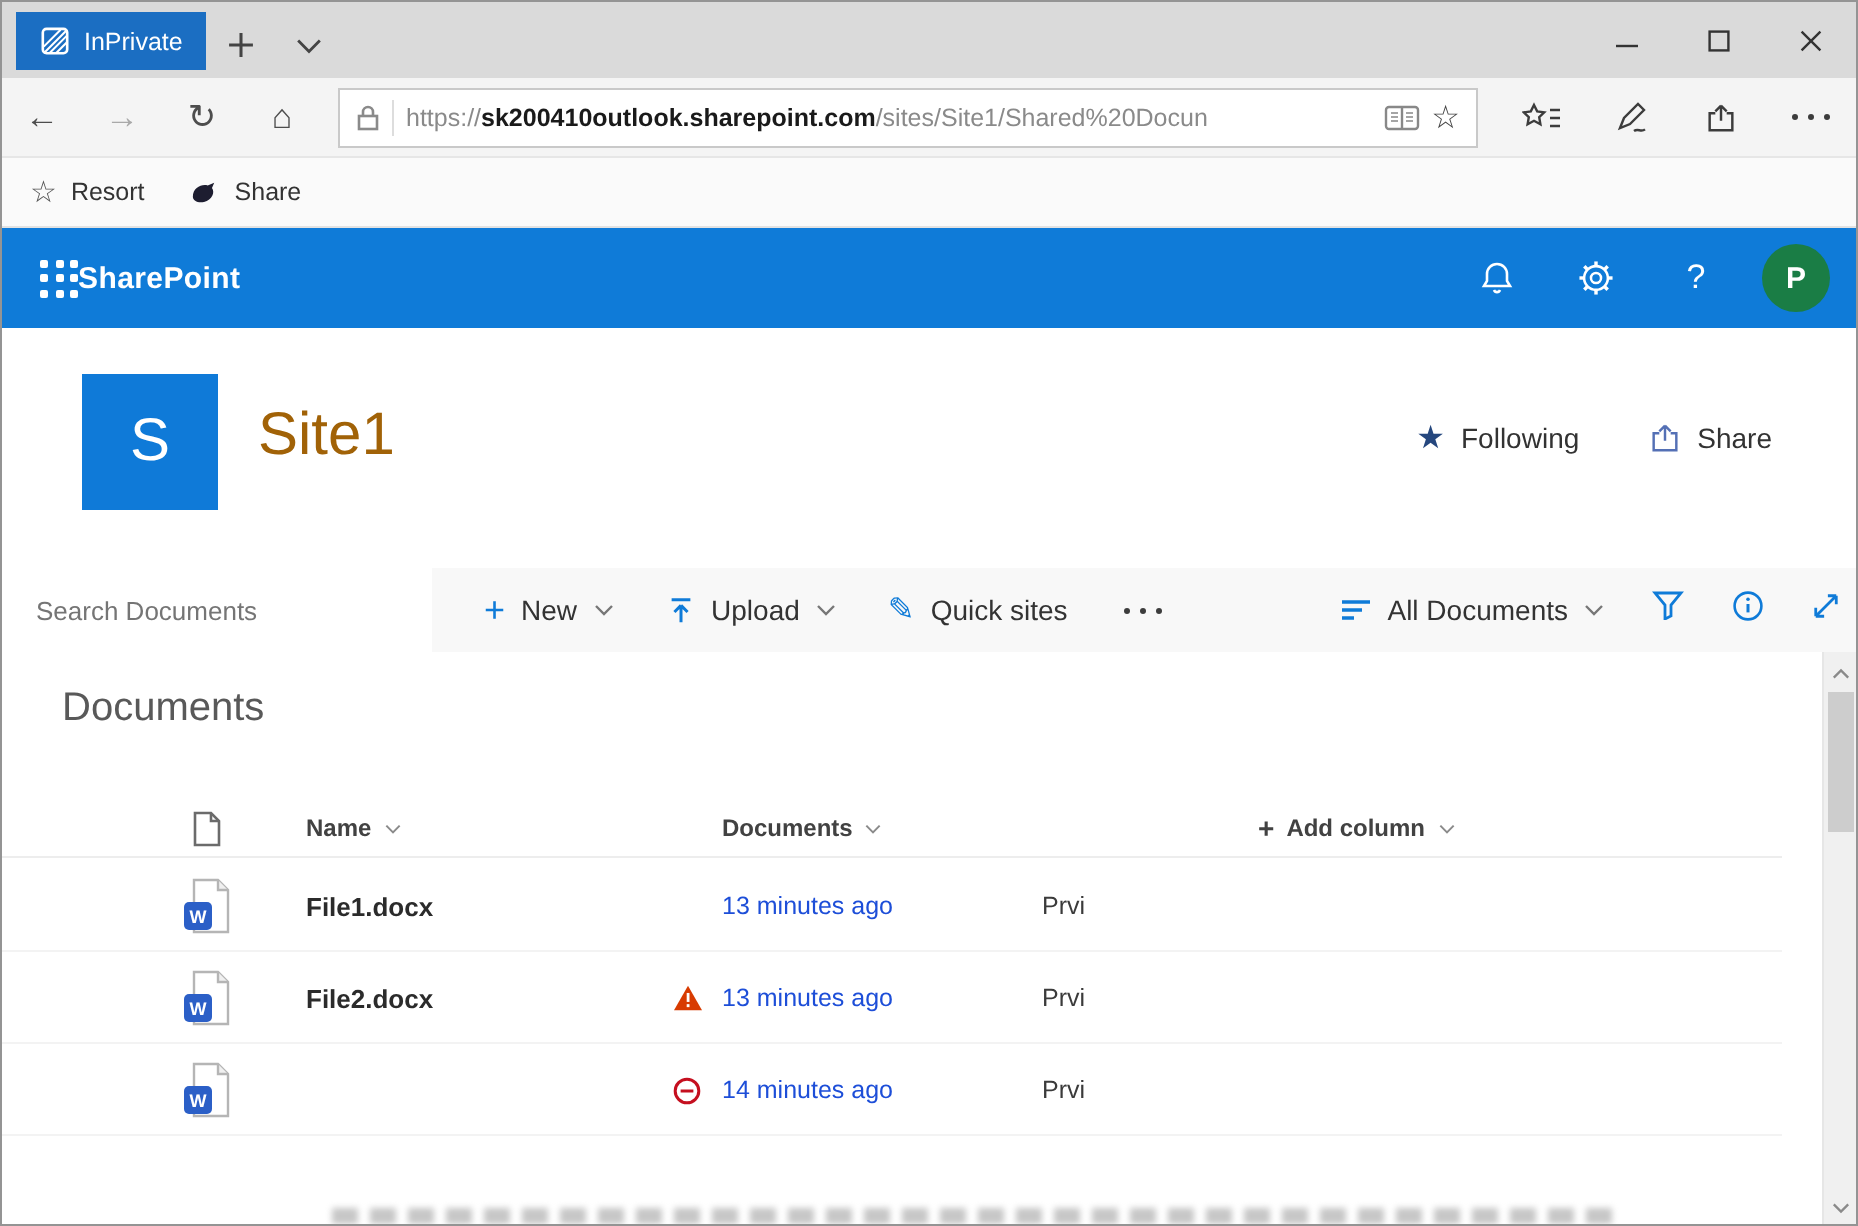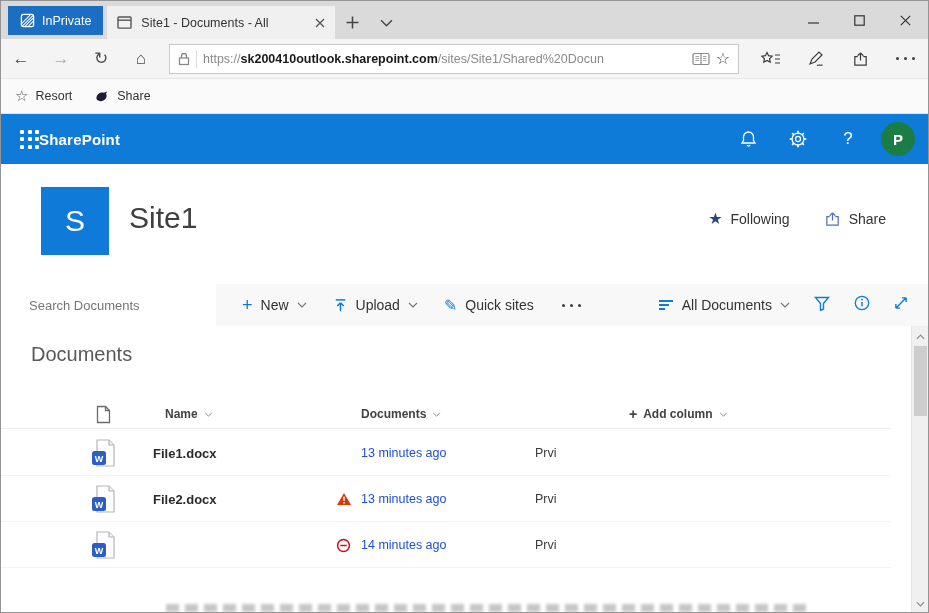--- a/index.html
+++ b/index.html
@@ -52,51 +52,51 @@
   .suitename { font-size:15px; font-weight:bold; letter-spacing:.2px; }
   .suiteright { margin-left:auto; display:flex; align-items:center; }
   .suitebtn { width:50px; display:flex; justify-content:center; align-items:center; font-size:17px; color:#fff; }
   .avatar { width:34px; height:34px; border-radius:50%; background:#1a7d45; color:#fff; font-size:15px;
             font-weight:bold; display:flex; align-items:center; justify-content:center; margin:0 13px 0 8px; }
 
   
   .siteheader { position:absolute; left:0; top:163px; width:100%; height:120px; background:#fff; }
   .sitelogo { position:absolute; left:40px; top:23px; width:68px; height:68px; background:#0f7ad8;
               color:#fff; font-size:30px; font-weight:300; display:flex; align-items:center; justify-content:center; }
-  .sitetitle { position:absolute; left:128px; top:37px; font-size:30px; color:#404040; }
+  .sitetitle { position:absolute; left:128px; top:37px; font-size:30px; color:#a16207; }
   .siteactions { position:absolute; right:42px; top:45px; display:flex; align-items:center; gap:34px; }
   .action { display:flex; align-items:center; gap:8px; font-size:14px; color:#333; }
   .follow-star { font-size:16px; color:#25477e; }
 
   
   .cmdbar { position:absolute; left:0; top:283px; width:100%; height:42px; background:#f8f8f8;
             display:flex; align-items:center; }
-  .search { width:215px; height:42px; border:none; background:#fff; padding:0 28px; font-size:13px;
+  .search { width:215px; height:42px; border:none; background:#fff; padding:0 17px; font-size:13px;
             color:#444; font-family:"Liberation Sans", sans-serif; outline:none; }
   .cmd { display:flex; align-items:center; gap:8px; font-size:14px; color:#333; margin-left:26px; }
   .cmd .plus { color:#0f7bd8; font-size:18px; font-weight:400; line-height:1; }
   .pencil { color:#0f7bd8; font-size:16px; }
   .chev { flex:none; }
-  .cmdright { margin-left:auto; display:flex; align-items:center; gap:24px; padding-right:20px; }
+  .cmdright { margin-left:auto; display:flex; align-items:center; gap:24px; padding-right:8px; }
 
   
   .content { position:absolute; left:0; top:325px; width:100%; height:288px; background:#fff; }
   .listtitle { position:absolute; left:30px; top:17px; font-size:20px; color:#595959; }
   .tablehead { position:absolute; left:0; top:73px; width:890px; height:30px; border-bottom:1px solid #ededed; }
   .th { position:absolute; top:0; height:30px; display:flex; align-items:center; gap:6px;
         font-size:12px; font-weight:bold; color:#424242; }
-  .col-icon { left:95px; } .col-name { left:164px; } .col-mod { left:360px; }
+  .col-icon { left:95px; } .col-name { left:152px; } .col-mod { left:360px; }
   .col-by { left:518px; } .col-add { left:628px; font-weight:bold; }
   .col-add .plus { color:#424242; font-size:14px; }
   .docrow { position:absolute; left:0; width:890px; height:46px; border-bottom:1px solid #f3f3f3; }
   .row0 { top:104px; } .row1 { top:150px; } .row2 { top:196px; }
   .cell { position:absolute; top:0; height:46px; display:flex; align-items:center; }
   .c-fileicon { left:90px; } .c-name { left:152px; font-size:13px; font-weight:bold; color:#2b2b2b; }
   .c-status { left:335px; } .c-mod { left:360px; font-size:12.5px; color:#1d4ed8; }
-  .c-by { left:534px; font-size:12.5px; color:#3b3b3b; }
+  .c-by { left:520px; font-size:12.5px; color:#3b3b3b; }
 
   
   .scrollbar { position:absolute; right:0; top:325px; width:17px; height:288px; background:#f0f0f0;
                border-left:1px solid #e6e6e6; }
   .sb-arrow { position:absolute; left:0; width:17px; height:17px; display:flex; align-items:center;
               justify-content:center; color:#8a8a8a; }
   .sb-up { top:2px; } .sb-down { bottom:2px; }
   .sb-thumb { position:absolute; left:2px; top:20px; width:13px; height:70px; background:#cdcdcd; }
 
   .blurtext { position:absolute; left:165px; bottom:2px; width:640px; height:8px; opacity:.5;
@@ -108,30 +108,20 @@
 
 <div class="window">
 
   <div class="tabbar">
     <div class="inprivate">
       <svg width="15" height="15" viewBox="0 0 16 16">
           <rect x="1.5" y="1.5" width="13" height="13" rx="2" fill="none" stroke="#fff" stroke-width="1.4"></rect>
           <path d="M2 11 L11 2 M2 14.5 L14.5 2 M5 14.5 L14.5 5 M8.5 14.5 L14.5 8.5" stroke="#fff" stroke-width="1.1"></path>
         </svg>
       <span>InPrivate</span>
-    </div>
-    <div class="tab">
-      <svg width="15" height="13" viewBox="0 0 16 14">
-          <rect x="1" y="1" width="14" height="12" rx="1" fill="none" stroke="#555" stroke-width="1.5"></rect>
-          <line x1="1" y1="4.5" x2="15" y2="4.5" stroke="#555" stroke-width="1.5"></line>
-        </svg>
-      <span class="tab-title">Site1 - Documents - All</span>
-      <svg width="10" height="10" viewBox="0 0 10 10">
-          <path d="M1 1 L9 9 M9 1 L1 9" stroke="#555" stroke-width="1.3"></path>
-        </svg>
     </div>
     <div class="tabbtn">
       <svg width="13" height="13" viewBox="0 0 12 12">
           <path d="M6 0.5 V11.5 M0.5 6 H11.5" stroke="#444" stroke-width="1.4"></path>
         </svg>
     </div>
     <div class="tabbtn">
       <svg width="13" height="8" viewBox="0 0 12 7">
           <path d="M1 1 L6 6 L11 1" stroke="#444" stroke-width="1.3" fill="none"></path>
         </svg>

